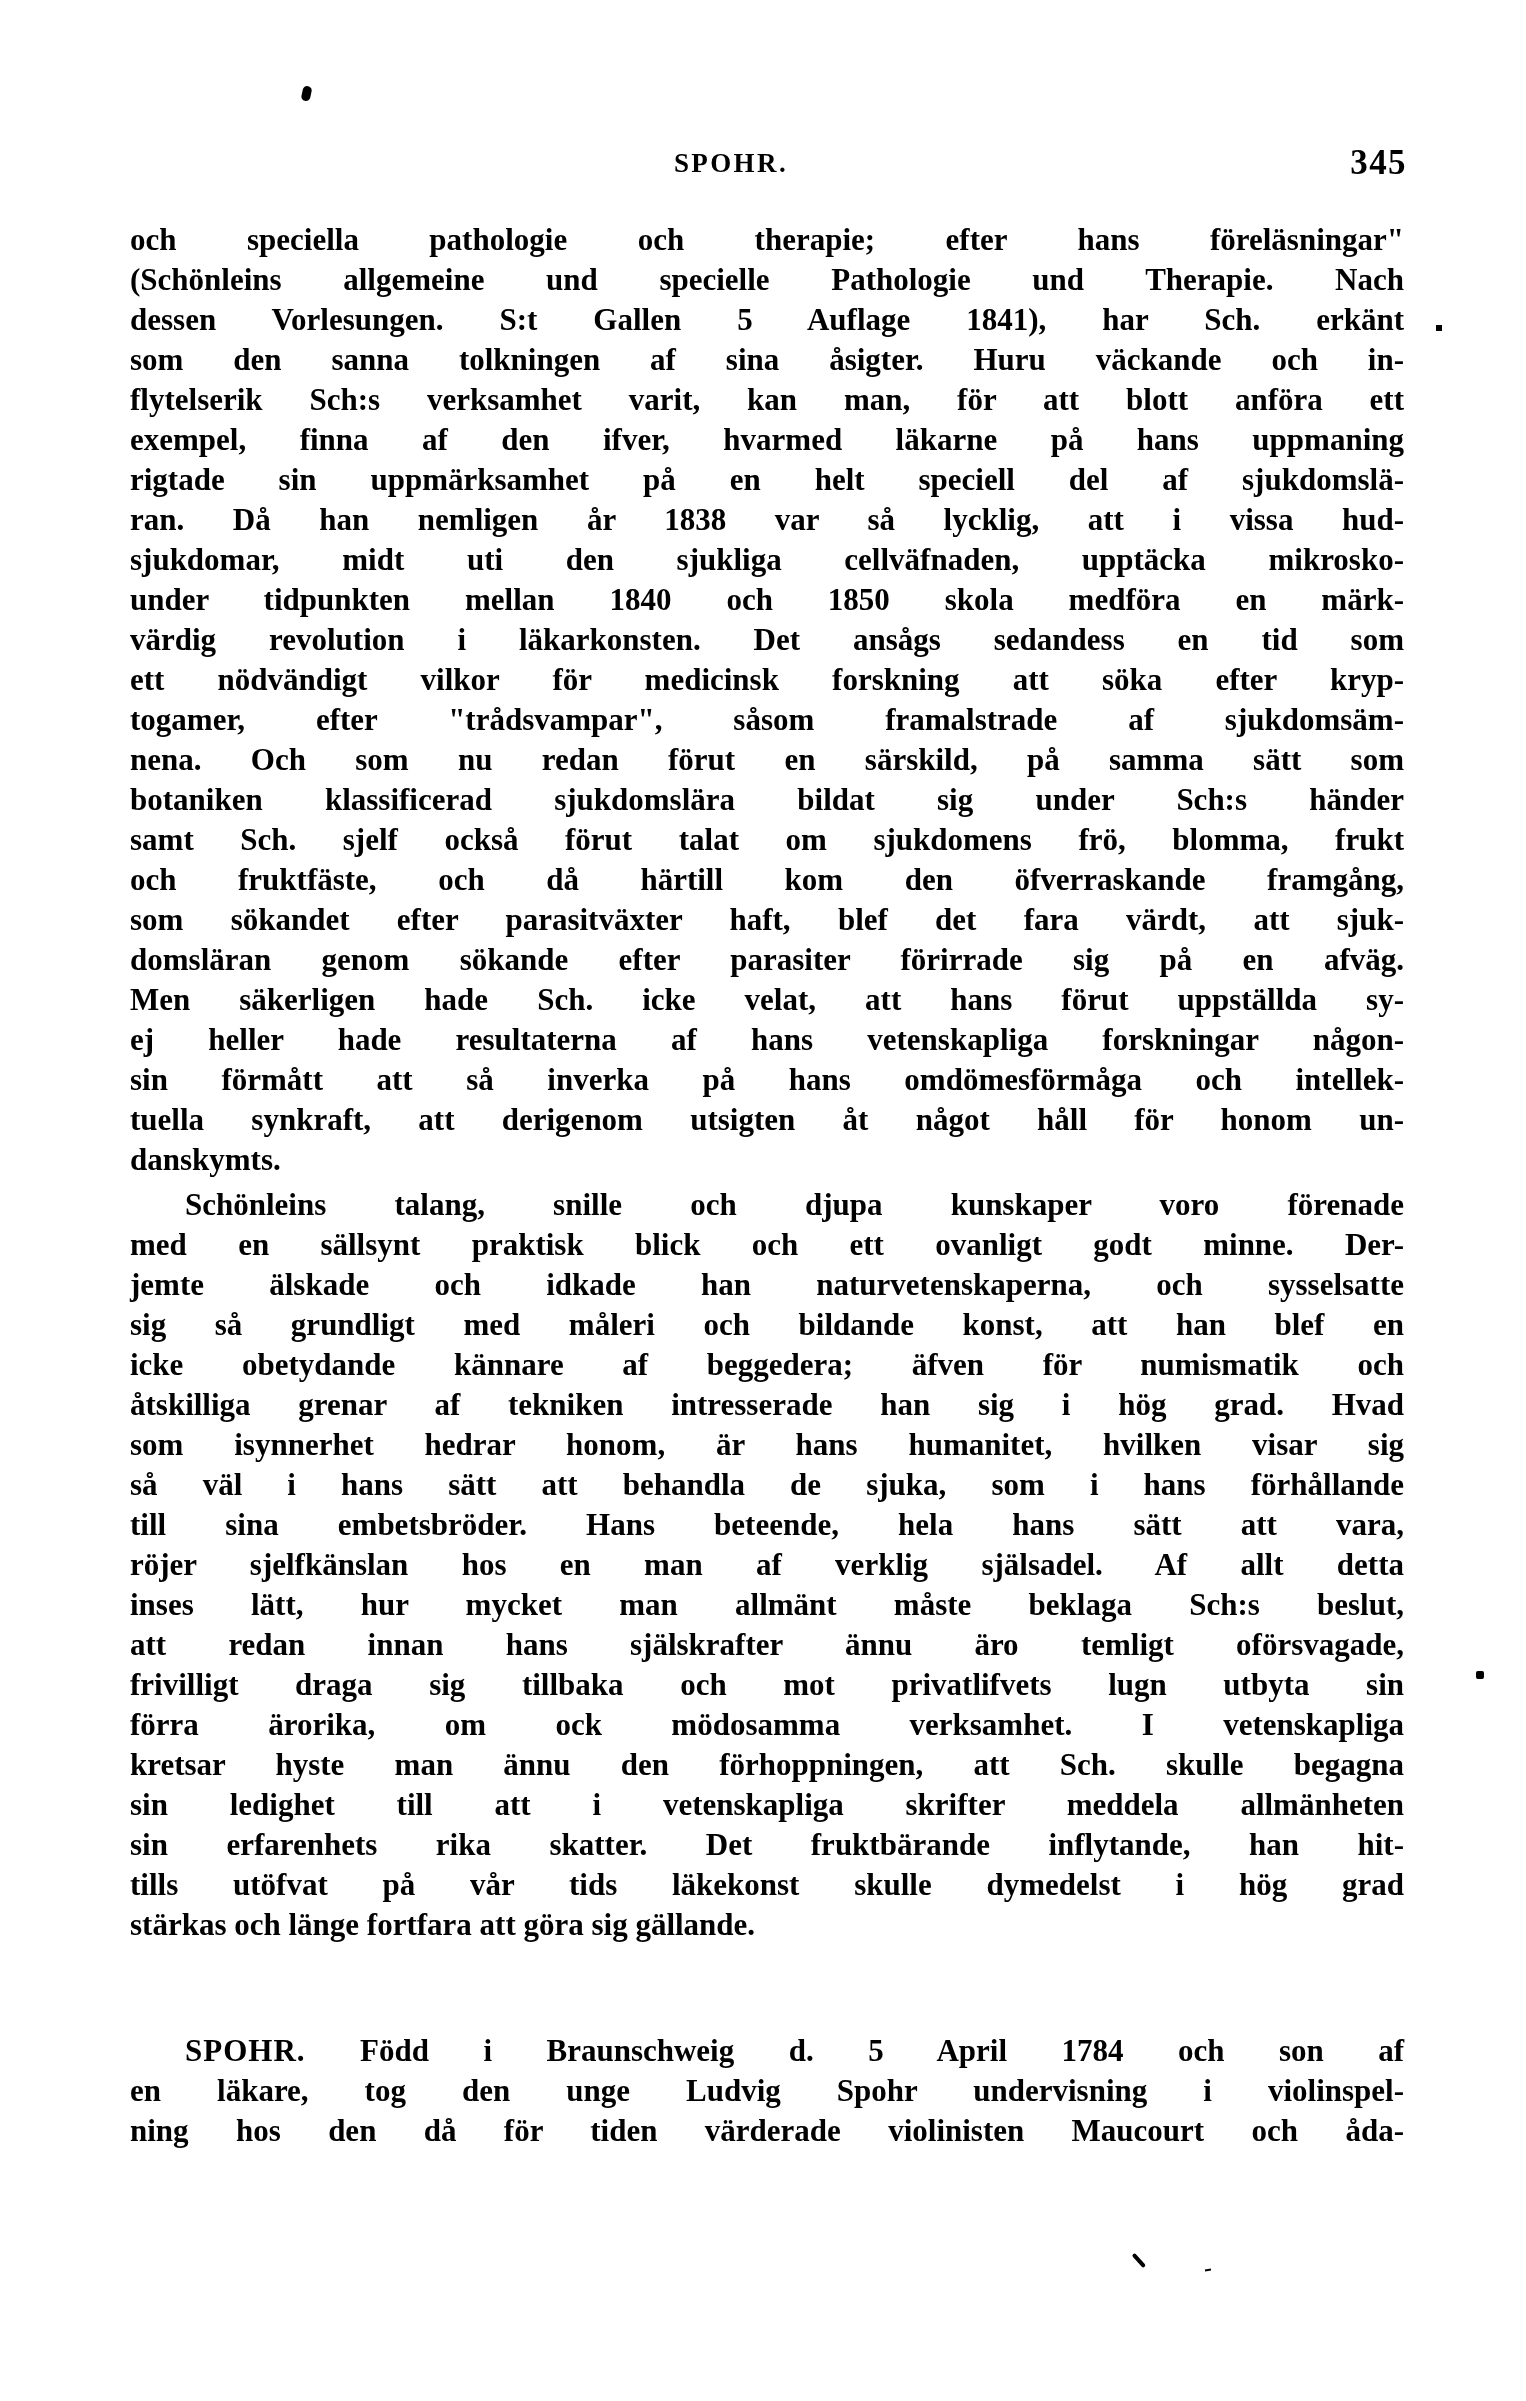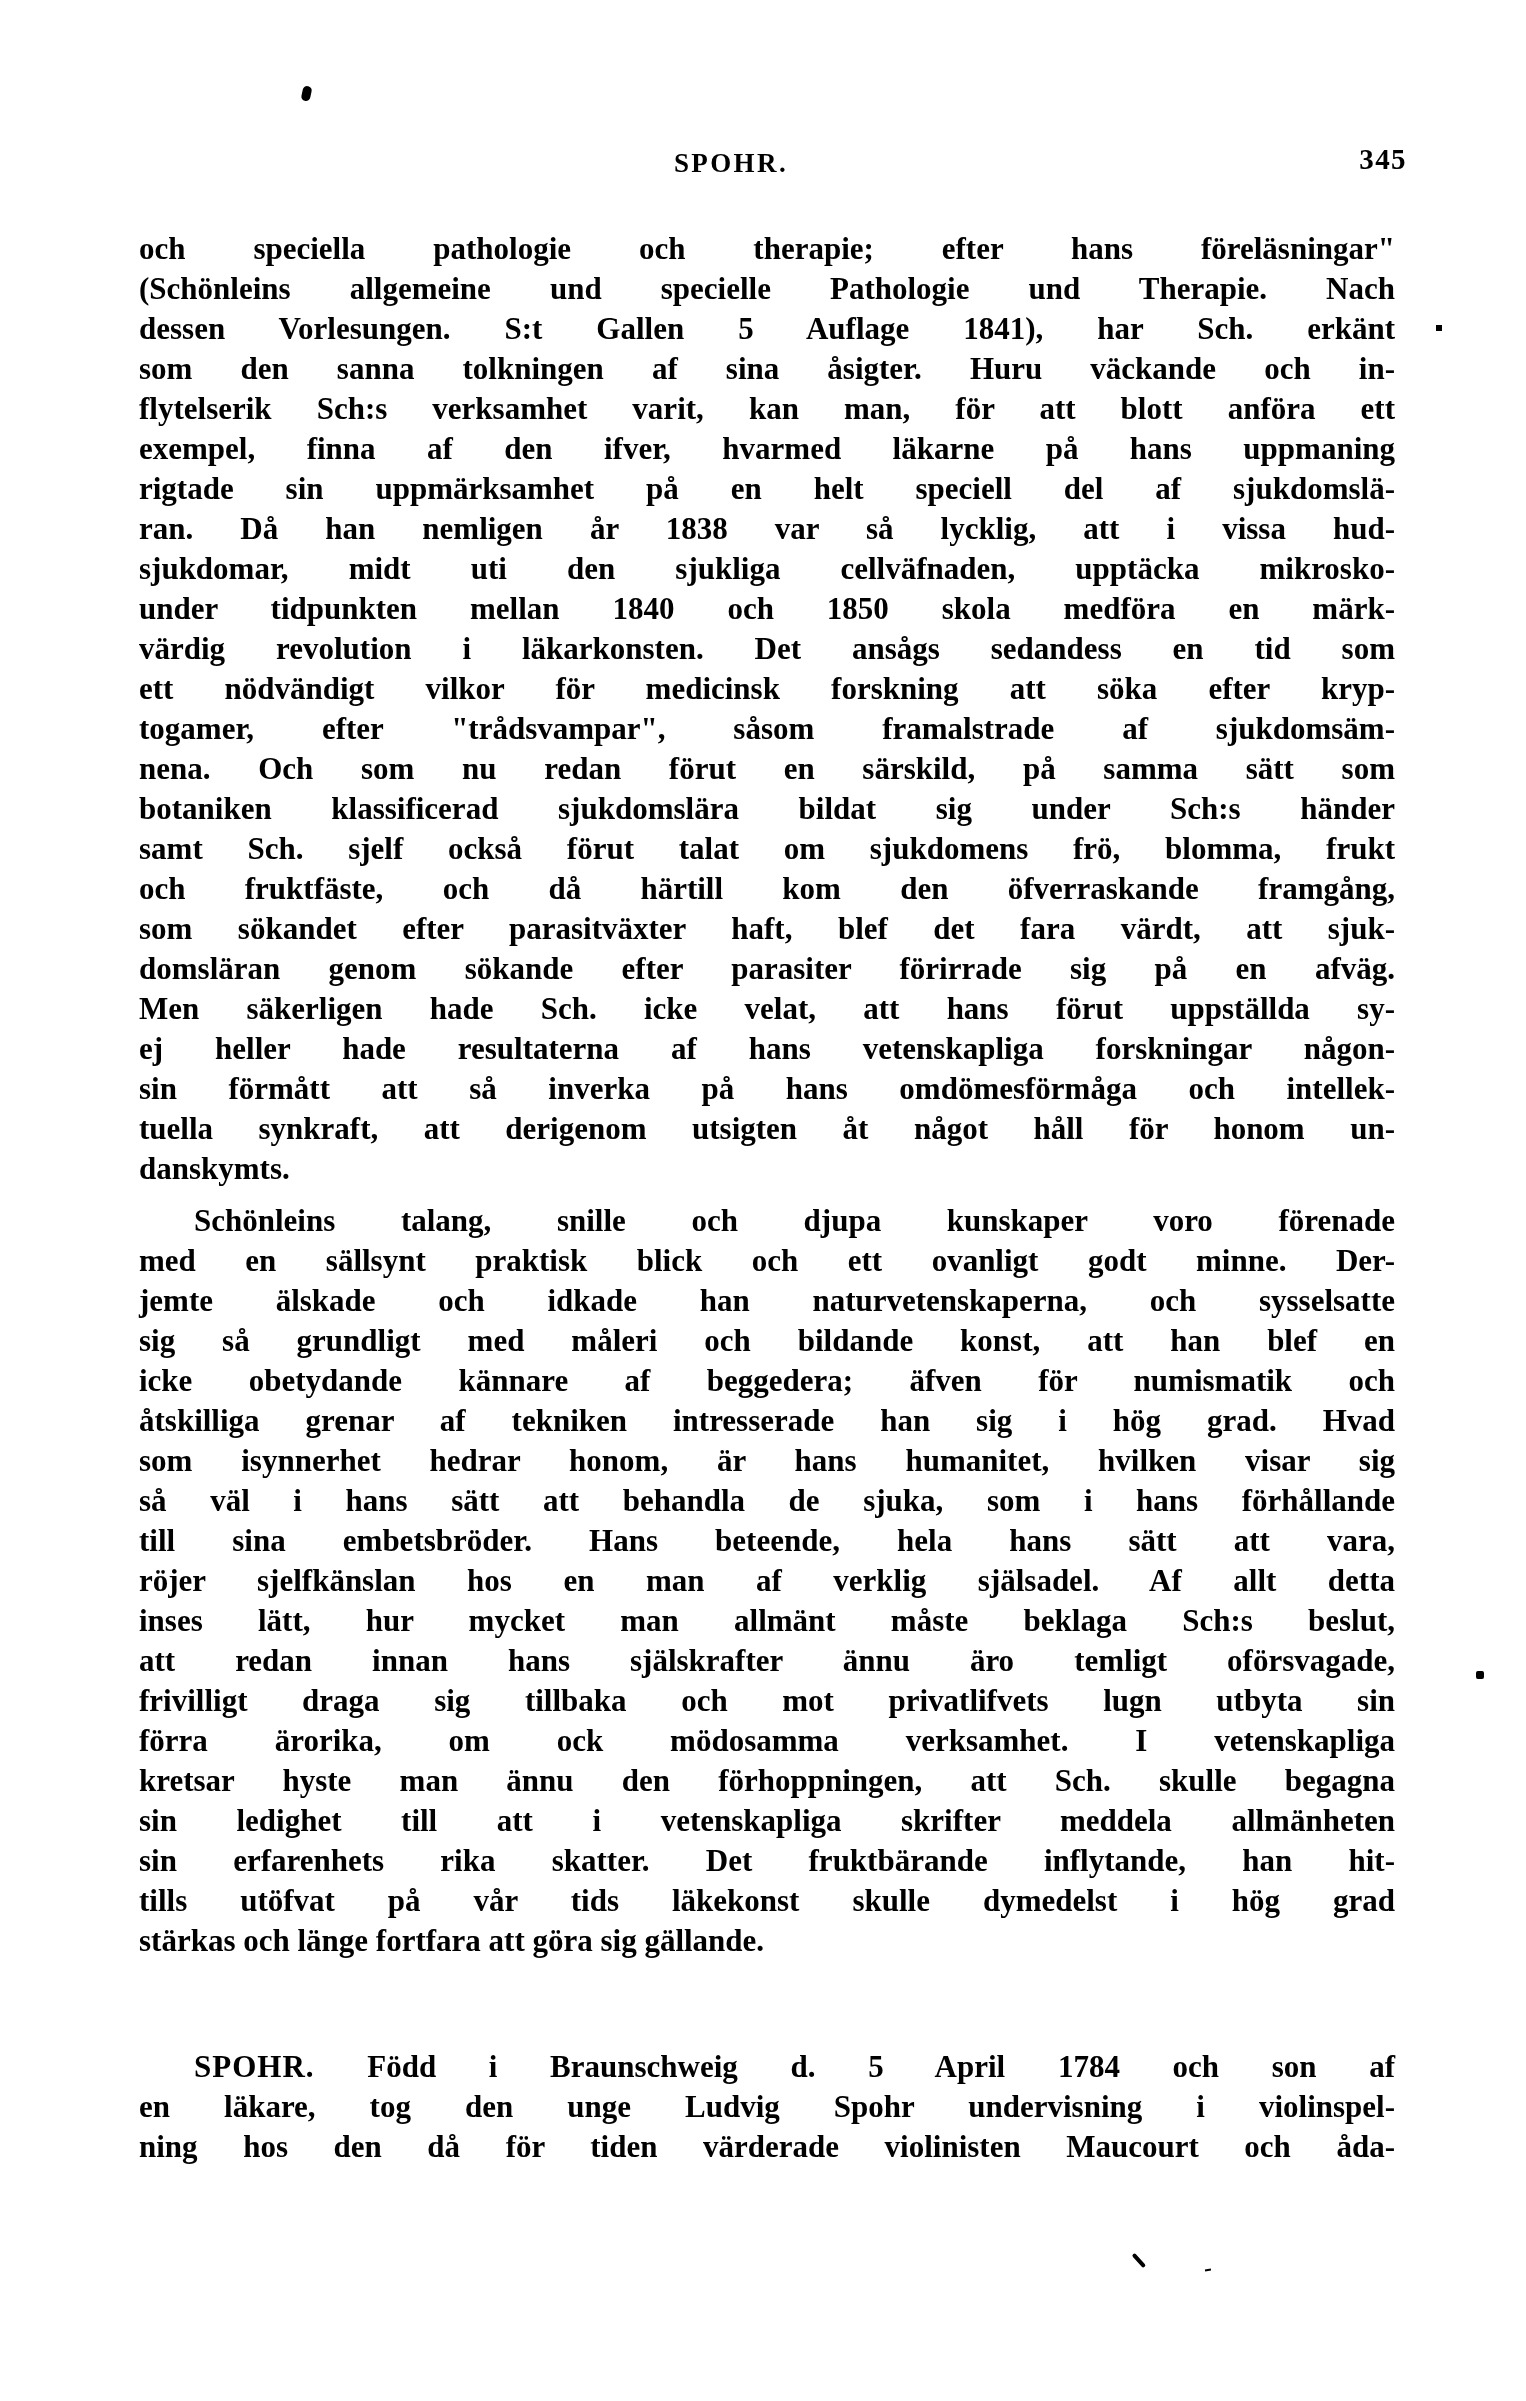--- a/index.html
+++ b/index.html
@@ -30,30 +30,30 @@
     top: 4.8px;
     transform: translateX(-50%) translateX(-36px);
     font-size: 27px;
     letter-spacing: 2.4px;
     white-space: nowrap;
   }
   .page-number {
     position: absolute;
     right: 0;
     top: 0;
-    font-size: 29px;
+    font-size: 35px;
     letter-spacing: 1.4px;
   }
   .textblock {
     position: absolute;
     left: 127px;
     top: 217px;
     width: 1280px;
   }
-  .paragraph { margin: 12px; padding: 0; font-family: Liberation Serif, serif; }
+  .paragraph { margin: 3px; padding: 0; font-family: Liberation Serif, serif; }
   .paragraph.p2 { margin-top: 4.8px; }
   .paragraph.p3 { margin-top: 86px; }
   .line {
     font-size: 31px;
     line-height: 40px;
     text-align: justify;
     text-align-last: justify;
     white-space: normal;
   }
   .line.endp { text-align-last: left; }

